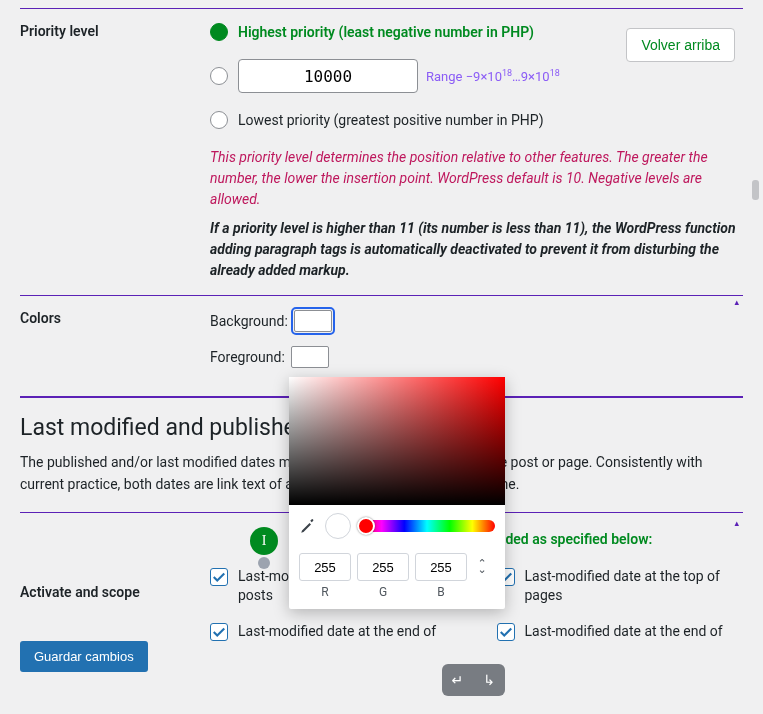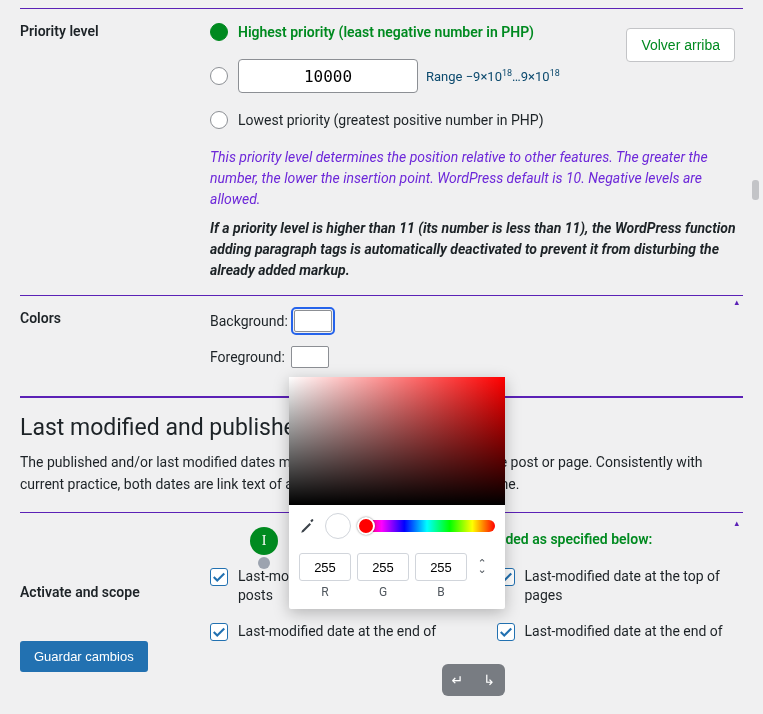--- a/index.html
+++ b/index.html
@@ -28,22 +28,22 @@
     flex-shrink: 0;
   }
   .radio-outer.selected { background: #008a20; border-color: #008a20; }
   .radio-outer.selected::after { content:""; width:6px; height:6px; border-radius:50%; background:#fff; display:none;}
   .radio-label { font-size: 14px; }
   .radio-label.green { color: #008a20; font-weight: 600; }
   .num-input {
     width: 180px; height: 34px; border: 1px solid #8c8f94; border-radius: 4px;
     text-align: center; font-size: 16px; font-family: monospace; margin-right: 8px;
   }
-  .range-text { font-size: 13px; color: #0c4a6e; }
-  .desc-italic { font-style: italic; color: #6d28d9; margin-top: 14px; line-height: 1.5; }
+  .range-text { font-size: 13px; color: #8b5cf6; }
+  .desc-italic { font-style: italic; color: #be185d; margin-top: 14px; line-height: 1.5; }
   .desc-bold-italic { font-style: italic; font-weight: 700; color: #1d2327; margin-top: 8px; line-height: 1.5; }
   .color-row { display: flex; align-items: center; margin-bottom: 14px; }
   .color-label { margin-right: 6px; }
   .color-swatch {
     width: 38px; height: 22px; border: 1px solid #8c8f94; border-radius: 2px;
     display: inline-block; padding: 1px; background:#fff;
   }
   .color-swatch-inner { width:100%; height:100%; }
   .color-swatch.focused { outline: 2px solid #2563eb; outline-offset: 1px; }
   h2 { font-size: 23px; font-weight: 400; color: #1d2327; margin: 16px 0 10px 0; }

